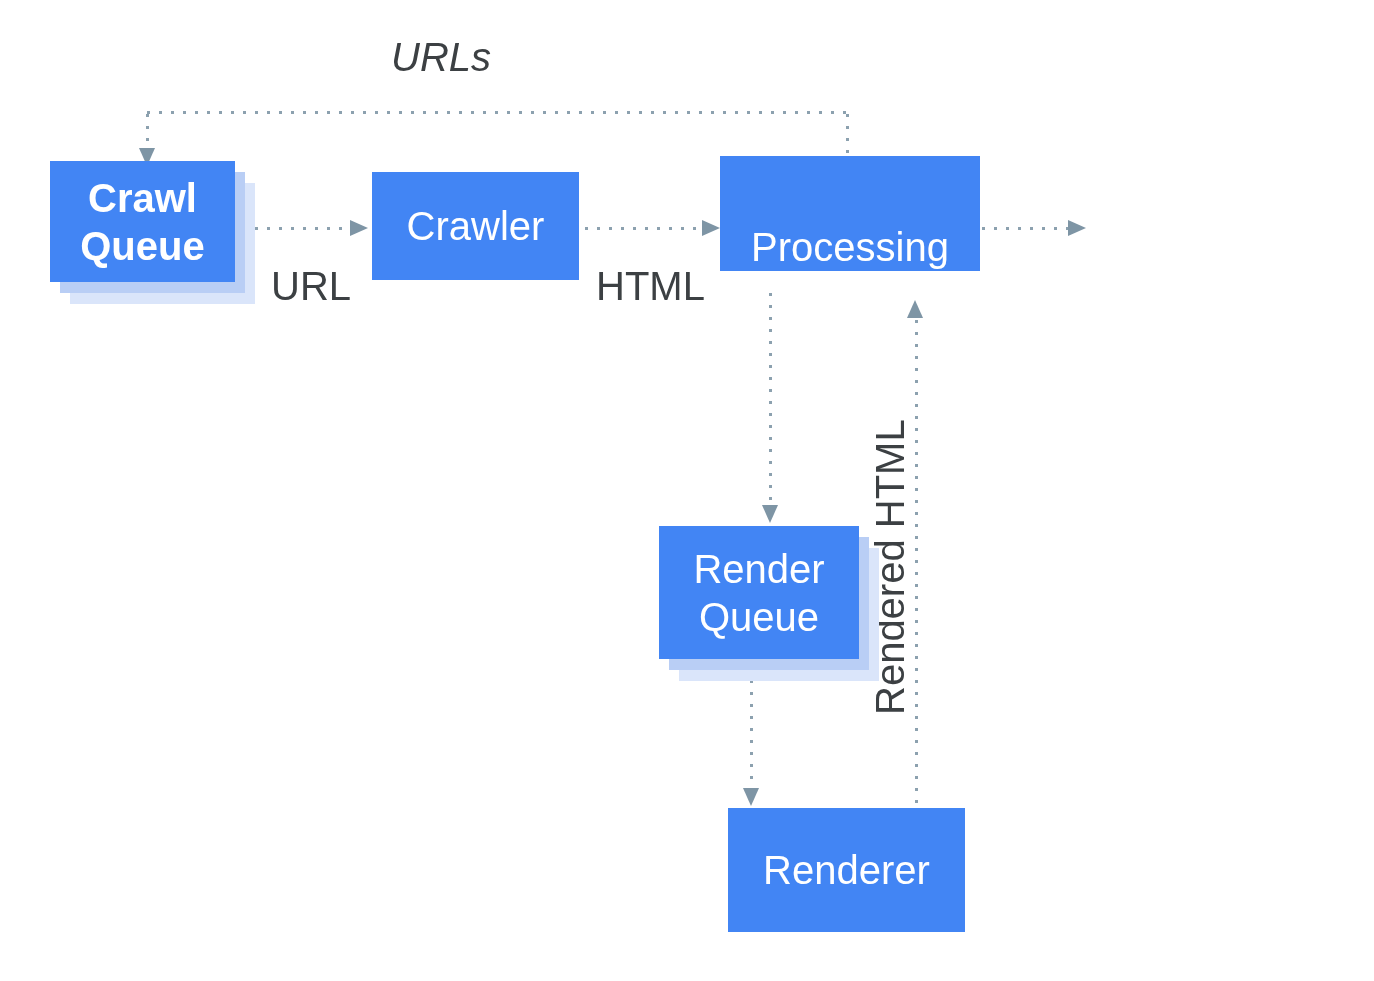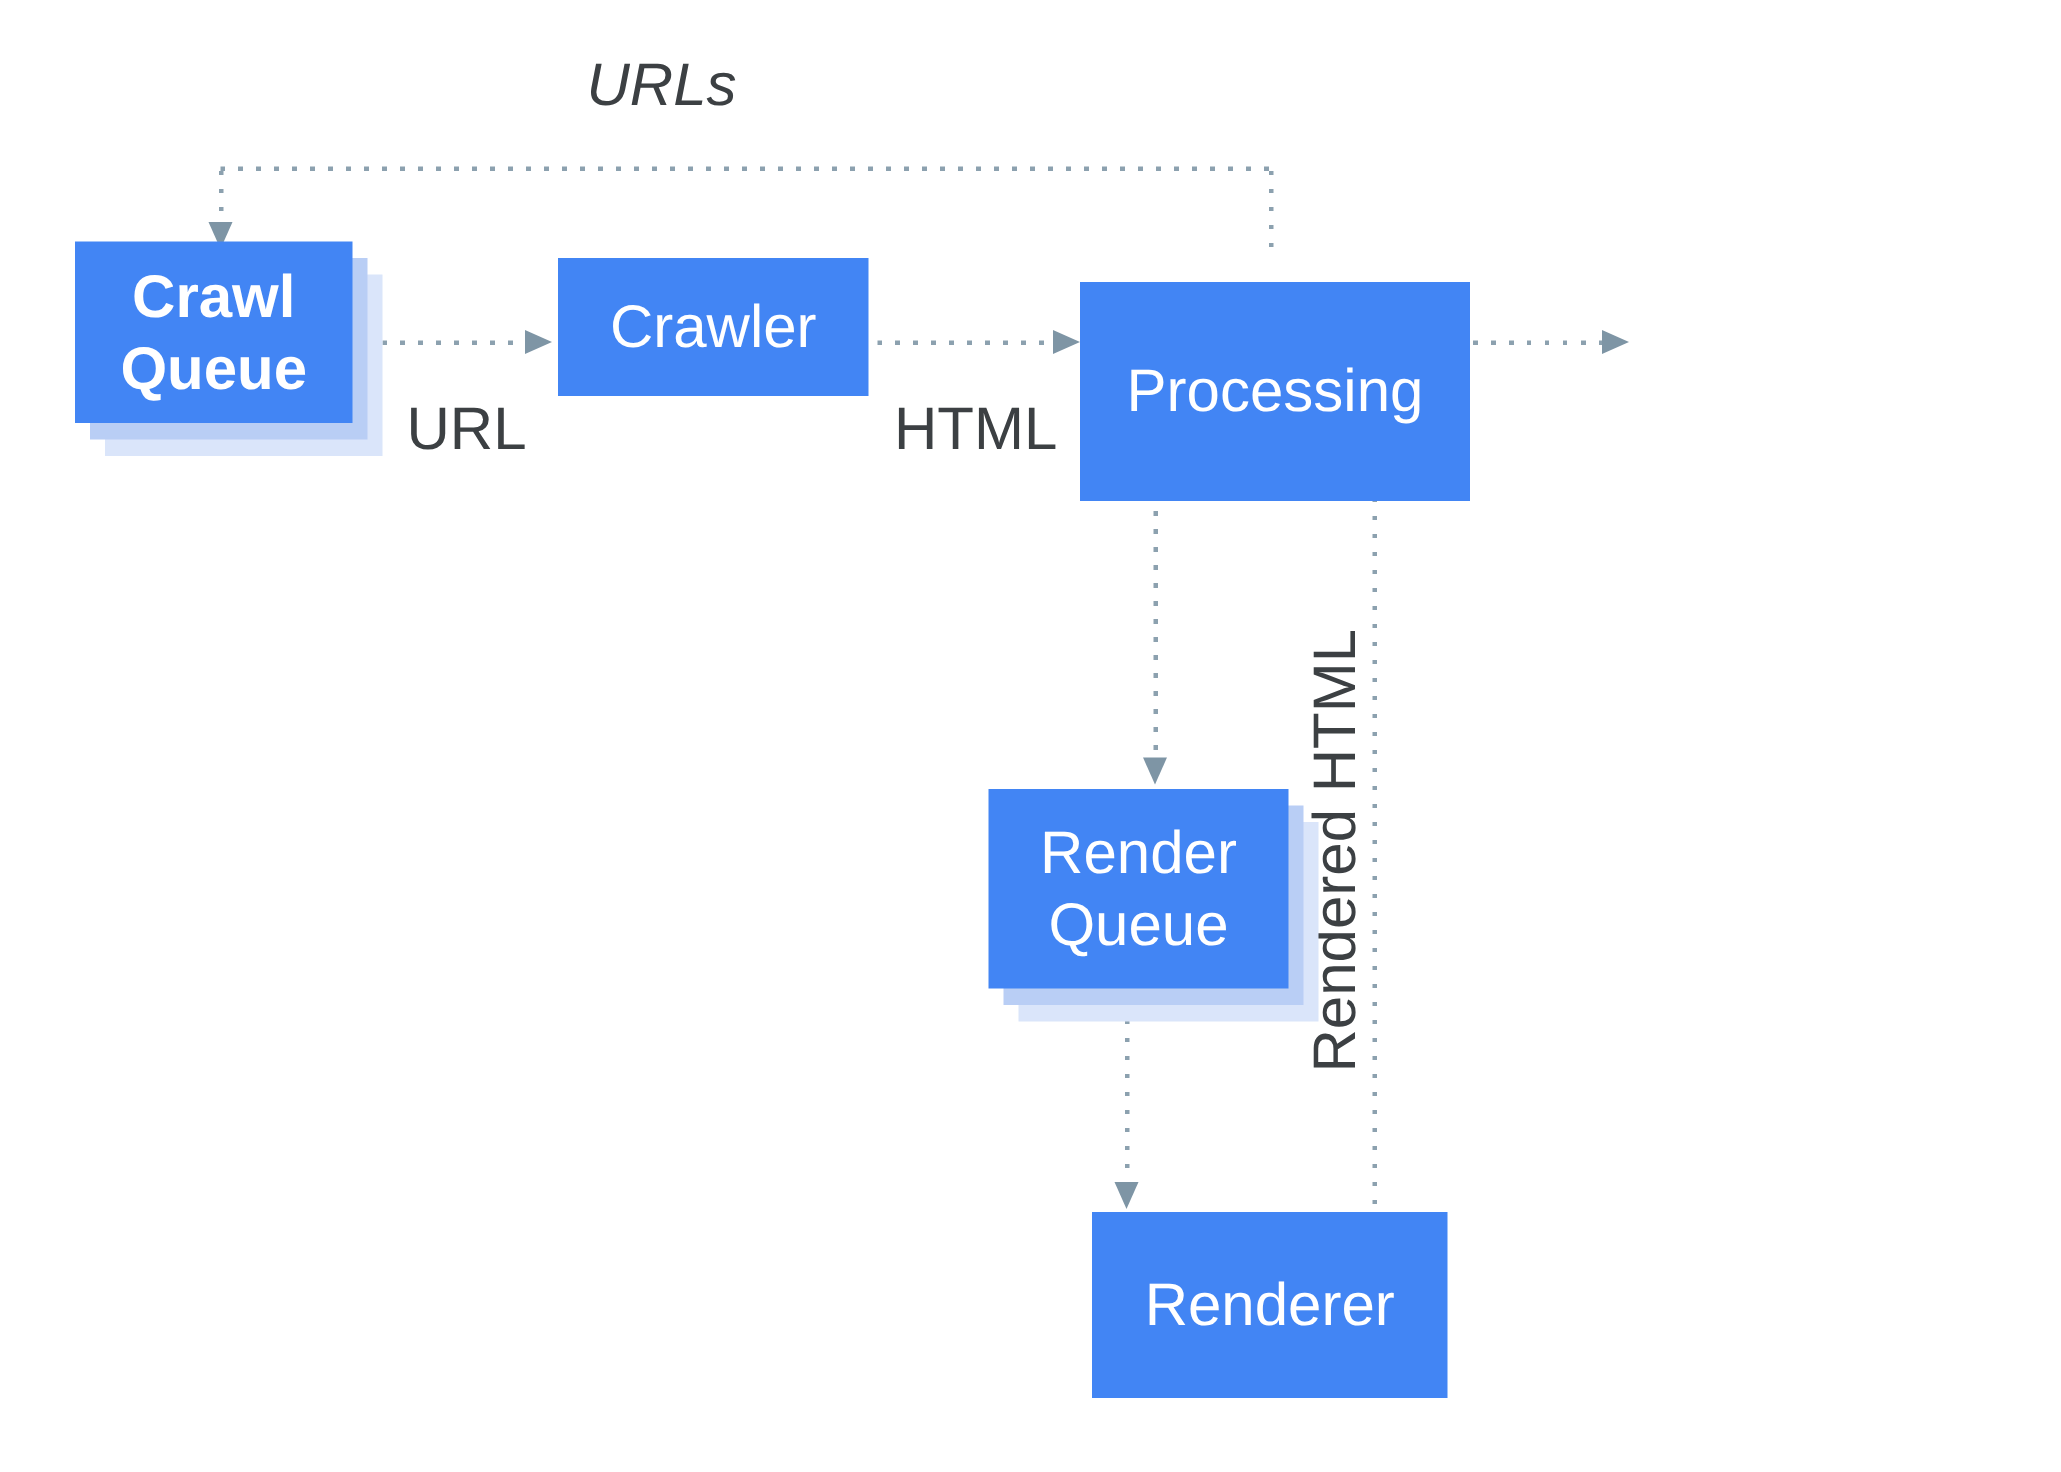--- a/index.html
+++ b/index.html
@@ -32,22 +32,22 @@
     justify-content: center;
     font-size: 40px;
     font-weight: 500;
     line-height: 1.2;
     text-align: center;
   }
   .node.shadowed {
     box-shadow: 10px 11px 0 0 var(--shadow-inner), 20px 22px 0 0 var(--shadow-outer);
   }
   .node-crawl-queue  { left: 50px;   top: 161px; width: 185px; height: 121px; font-weight: bold; }
-  .node-crawler      { left: 372px;  top: 172px; width: 207px; height: 92px; }
-  .node-processing   { left: 720px;  top: 188px; width: 260px; height: 146px; }
+  .node-crawler      { left: 372px;  top: 172px; width: 207px; height: 108px; }
+  .node-processing   { left: 720px;  top: 156px; width: 260px; height: 115px; justify-content: flex-end; }
   .node-index        { left: 1089px; top: 171px; width: 218px; height: 115px; }
   .node-render-queue { left: 635px;  top: 526px; width: 200px; height: 133px; margin-left: 24px; }
   .node-renderer     { left: 728px;  top: 808px; width: 237px; height: 124px; text-align: center; }
 
   .hline {
     position: absolute;
     height: 3px;
     background: repeating-linear-gradient(to right, var(--connector) 0 3px, transparent 3px 12px);
   }
   .vline {

